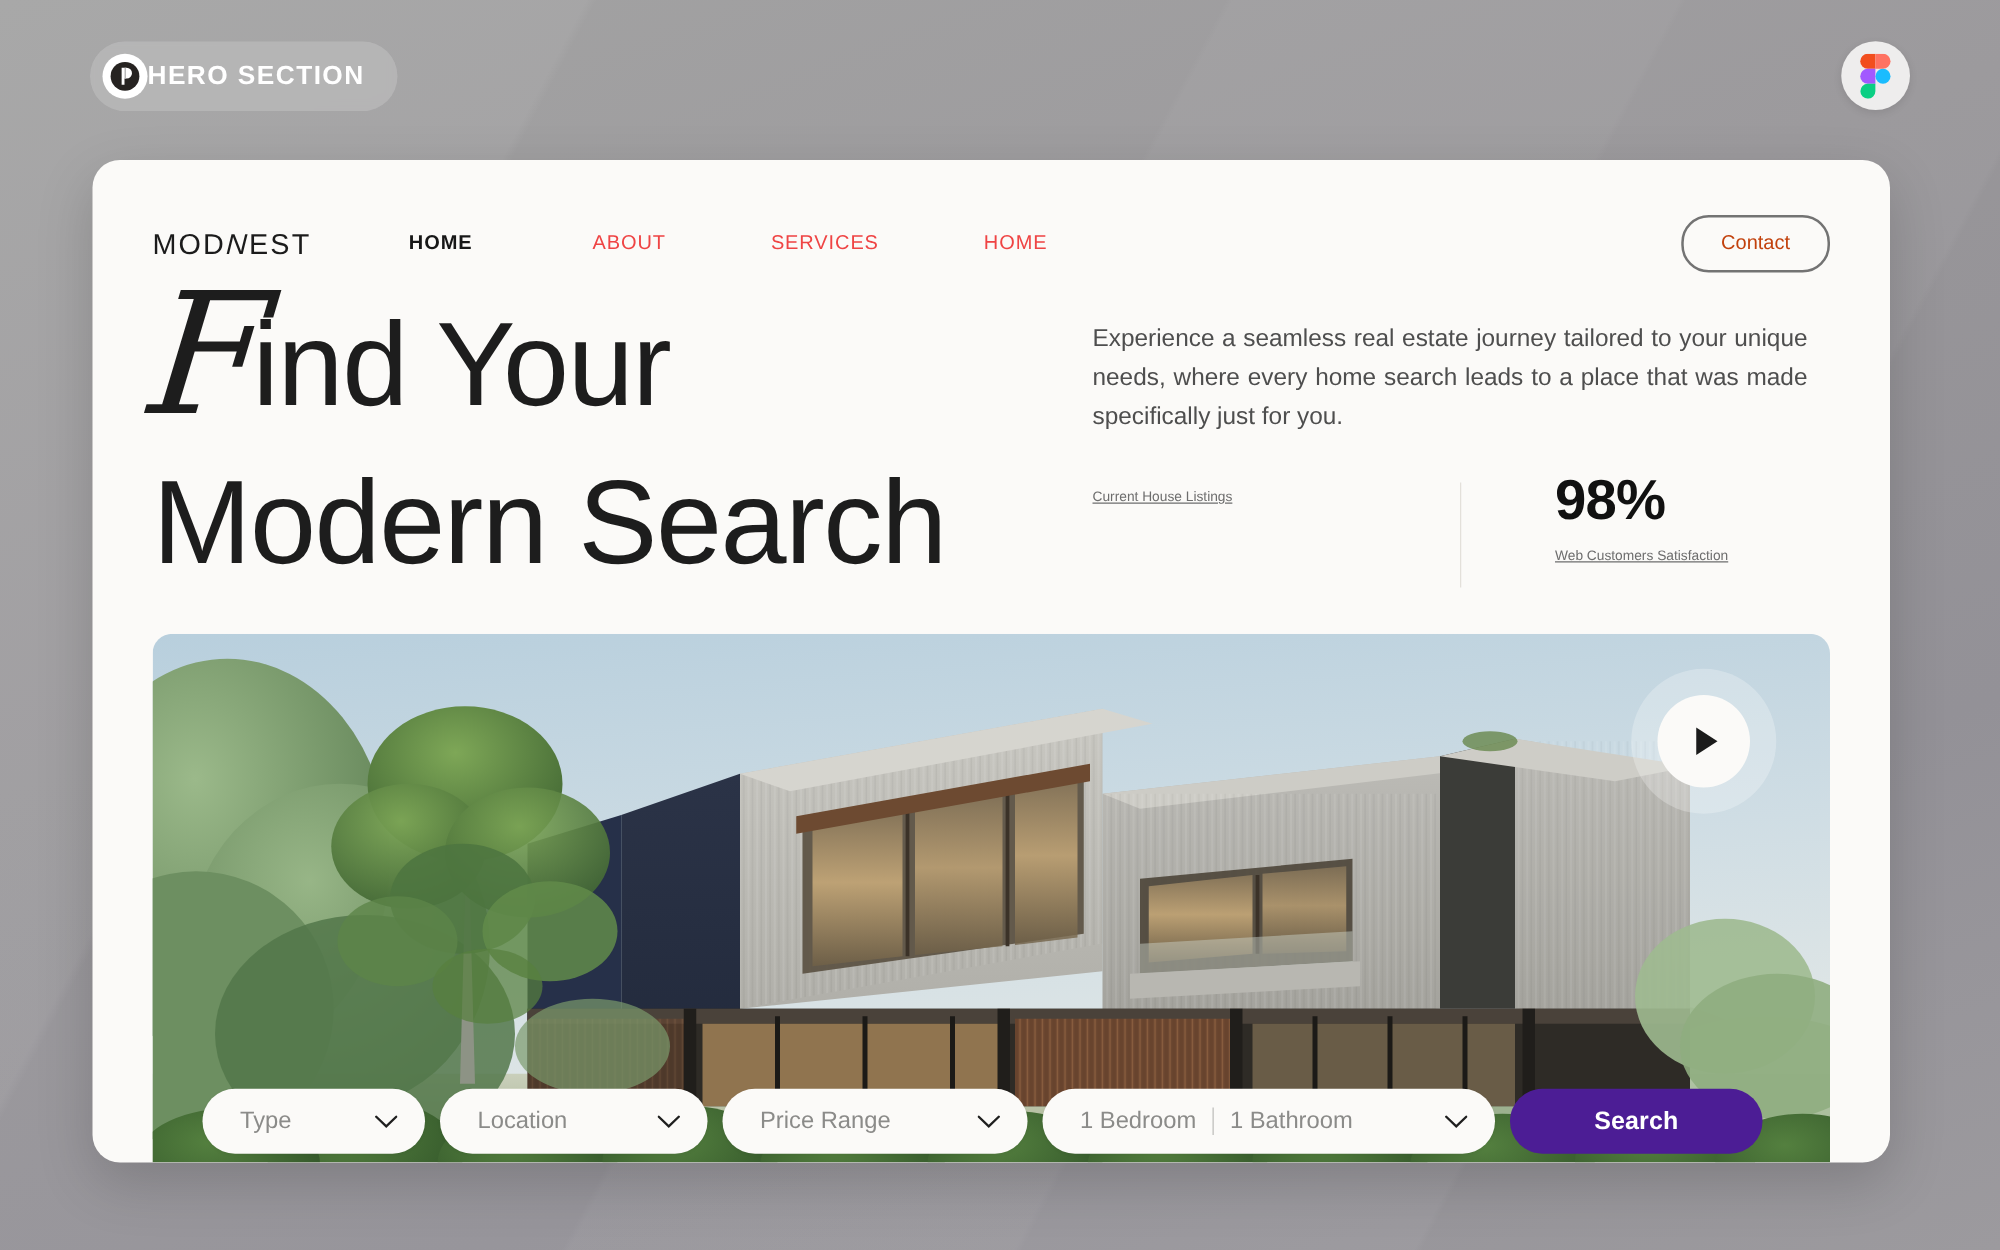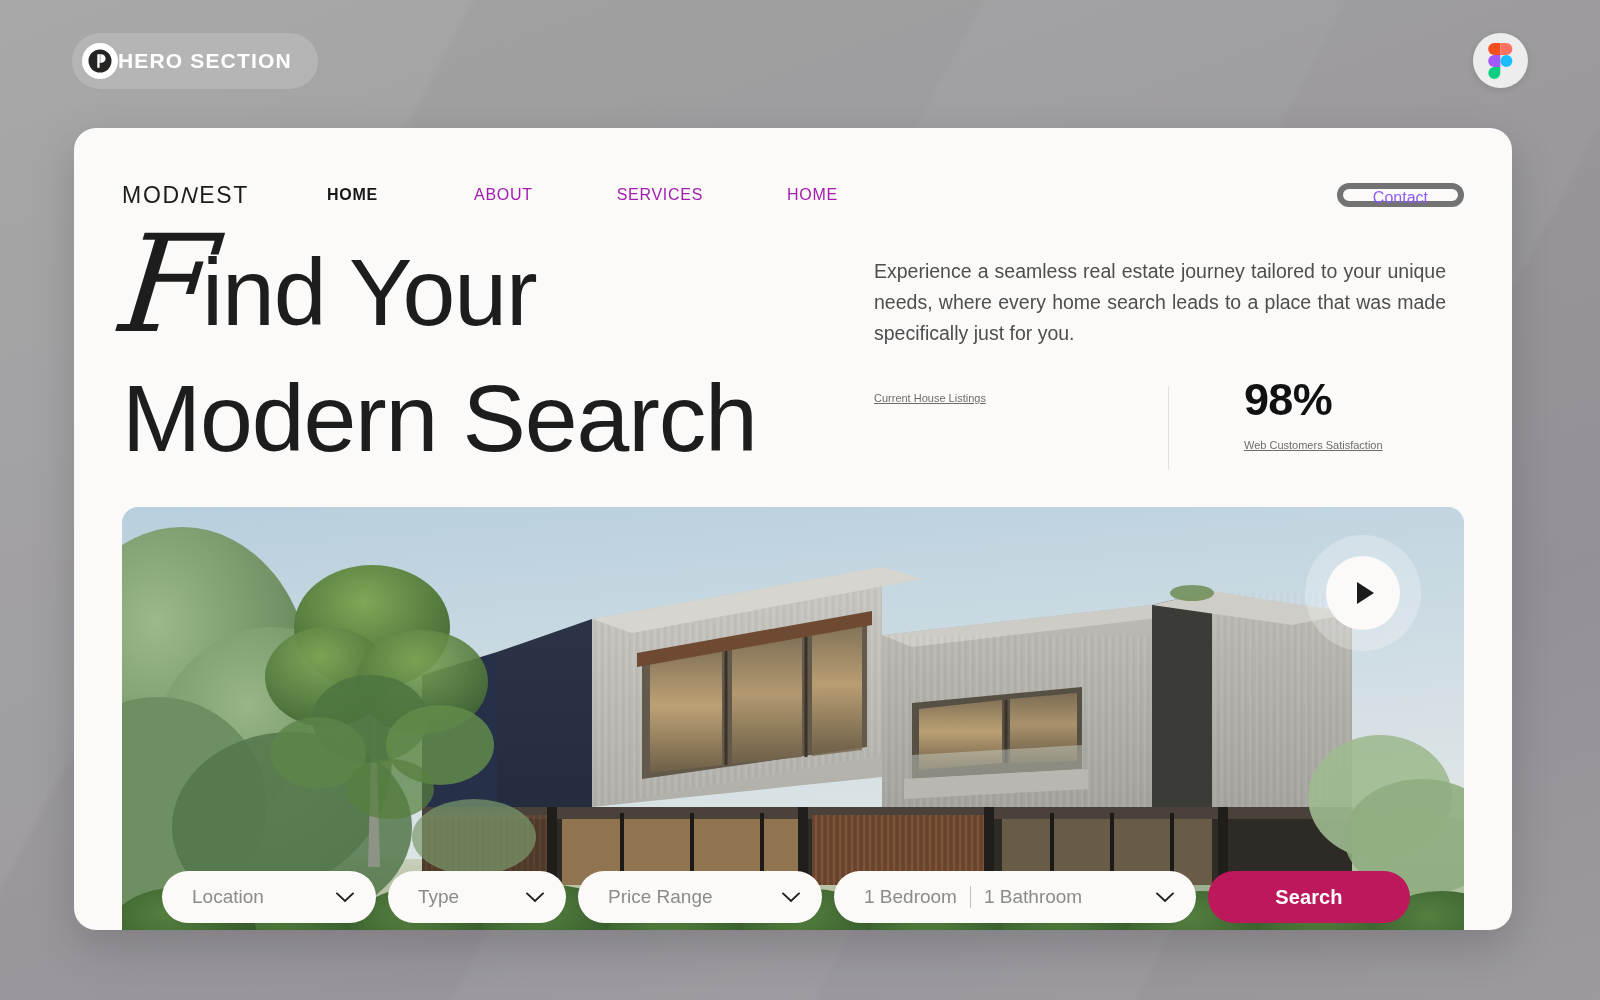--- a/index.html
+++ b/index.html
@@ -76,35 +76,35 @@
   .brand .brand-slant {
     font-style: italic; font-weight: 400;
     display: inline-block; transform: skewX(-3deg);
   }
   .nav-links {
     display: flex; align-items: center;
     margin-left: 78px; gap: 0;
   }
   .nav-link {
     font-size: 16px; letter-spacing: 0.045em;
-    color: #a21caf; text-decoration: none;
+    color: #ef4444; text-decoration: none;
     padding: 0 24px;
   }
   .nav-link.active { color: #171717; font-weight: bold; }
   .nav-link:nth-child(1) { padding-left: 0; }
   .nav-link:nth-child(2) { padding-left: 72px; }
   .nav-link:nth-child(3) { padding-left: 60px; }
   .nav-link:nth-child(4) { padding-left: 60px; }
   .contact-btn {
     margin-left: auto;
-    border: 6px solid #737373;
+    border: 2px solid #737373;
     background: transparent;
     border-radius: 22px;
-    height: 24px; padding: 0 30px;
-    font-size: 16px; color: #8b5cf6;
+    height: 46px; padding: 0 30px;
+    font-size: 16px; color: #c2410c;
     font-family: inherit; cursor: pointer;
   }
 
   
   .headline {
     position: absolute; left: 48px; top: 108px;
     width: 730px;
     font-size: 95px; line-height: 1.18;
     color: #1d1d1d; font-weight: 350;
     letter-spacing: -0.012em;
@@ -200,21 +200,21 @@
   .sel-type { width: 178px; }
   .sel-price { width: 244px; }
   .sel-rooms { width: 362px; }
   .room-sep {
     display: inline-block; width: 1px; height: 22px;
     background: #bebdba; margin: 0 13px;
     vertical-align: -4px;
   }
   .search-btn {
     height: 52px; width: 202px; border-radius: 26px;
-    background: #be185d; border: none;
+    background: #4c1d95; border: none;
     color: #ffffff; font-size: 20px; font-weight: bold;
     font-family: inherit; cursor: pointer;
     letter-spacing: 0.005em;
   }
 </style>
 </head>
 <body>
 
 <div class="backdrop"></div>
 
@@ -432,31 +432,31 @@
     </svg>
 
     <div class="play-wrap">
       <div class="play-inner">
         <div class="play-tri"></div>
       </div>
     </div>
 
     <div class="searchbar">
 
-      <div class="select sel-location">
-        <span class="select-text">Location</span>
+      <div class="select sel-type">
+        <span class="select-text">Type</span>
         <span class="chev">
           <svg width="18" height="11" viewBox="0 0 18 11">
               <path d="M1 1.4 L9 9 L17 1.4" stroke="#1f1f1f" stroke-width="1.9" fill="none" stroke-linecap="round"></path>
             </svg>
         </span>
       </div>
 
-      <div class="select sel-type">
-        <span class="select-text">Type</span>
+      <div class="select sel-location">
+        <span class="select-text">Location</span>
         <span class="chev">
           <svg width="18" height="11" viewBox="0 0 18 11">
               <path d="M1 1.4 L9 9 L17 1.4" stroke="#1f1f1f" stroke-width="1.9" fill="none" stroke-linecap="round"></path>
             </svg>
         </span>
       </div>
 
       <div class="select sel-price">
         <span class="select-text">Price Range</span>
         <span class="chev">

